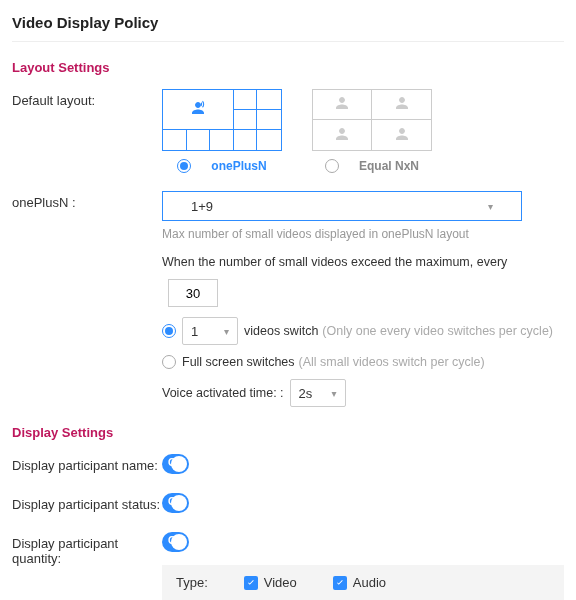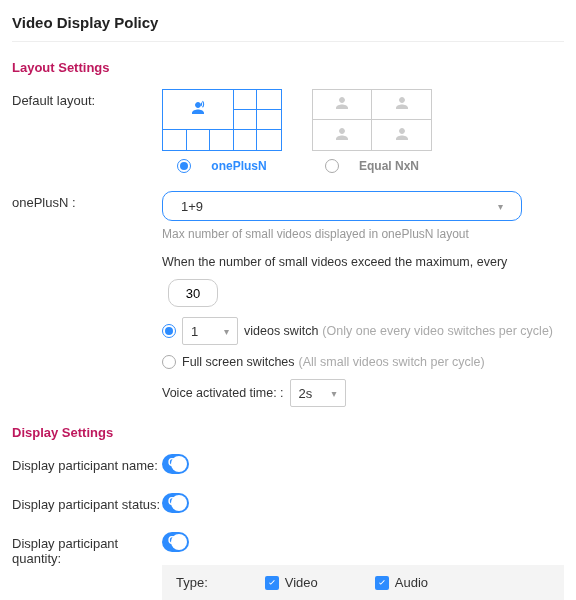--- a/index.html
+++ b/index.html
@@ -30,36 +30,36 @@
   .person-svg { width: 18px; height: 18px; }
   .radio-row { display: flex; align-items: center; gap: 20px; margin-top: 8px; }
   .radio { width:14px; height:14px; border:1px solid #aaa; border-radius:50%; display:inline-flex; align-items:center; justify-content:center; }
   .radio.checked { border-color:#2d8cff; }
   .radio.checked::after { content:""; width:8px; height:8px; background:#2d8cff; border-radius:50%; display:block; }
   .radio-label { font-size:12px; }
   .radio-label.sel { color:#2d8cff; font-weight:bold; }
   .radio-label.unsel { color:#888;font-weight:bold; }
 
   
-  .select { width: 360px; height: 30px; border:1px solid #2d8cff; border-radius:10px; display:flex; align-items:center; justify-content:space-between; padding:0 18px; color:#333; font-size:13px; }
+  .select { width: 360px; height: 30px; border:1px solid #2d8cff; border-radius:0; display:flex; align-items:center; justify-content:space-between; padding:0 28px; color:#333; font-size:13px; }
   .caret { color:#999; font-size:10px; }
   .hint { color:#999; font-size:12px; margin-top:6px; }
   .subtext { color:#333; font-size:12.5px; margin-top:14px; }
-  .small-input { width:50px; height:28px; border:1px solid #ccc; border-radius:10px; text-align:center; font-size:13px; margin:0 6px; }
+  .small-input { width:50px; height:28px; border:1px solid #ccc; border-radius:0; text-align:center; font-size:13px; margin:0 6px; }
   .small-select { width:56px; height:28px; border:1px solid #ccc; border-radius:2px; display:inline-flex; align-items:center; justify-content:space-between; padding:0 8px; font-size:13px; margin:0 6px; }
   .inline { display:flex; align-items:center; margin-top:10px; font-size:12.5px; color:#333; flex-wrap:wrap;}
   .graytext { color:#aaa; margin-left:4px;}
   
   
   .toggle { width:27px; height:20px; border-radius:10px; background:#2d8cff; position:relative; display:inline-block; }
   .toggle .txt { position:absolute; left:6px; top:3px; color:#fff; font-size:10px; font-weight:bold; letter-spacing:0.5px;}
   .toggle .knob { position:absolute; right:2px; top:2px; width:16px; height:16px; background:#fff; border-radius:50%; }
 
   
-  .type-bar { background:#f4f4f4; padding:10px 14px; display:flex; align-items:flex-start; gap:57px; margin-top:10px;}
+  .type-bar { background:#f4f4f4; padding:10px 14px; display:flex; align-items:flex-start; gap:36px; margin-top:10px;}
   .checkbox { width:14px; height:14px; background:#2d8cff; display:inline-flex; align-items:center; justify-content:center; margin-right:6px; border-radius:2px;}
   .checkbox svg { width:10px; height:10px; }
   .chk-item { display:flex; align-items:center; font-size:13px; color:#333;}
 </style>
 </head>
 <body>
 
 <div class="page">
   <div class="page-title">Video Display Policy</div>
 

